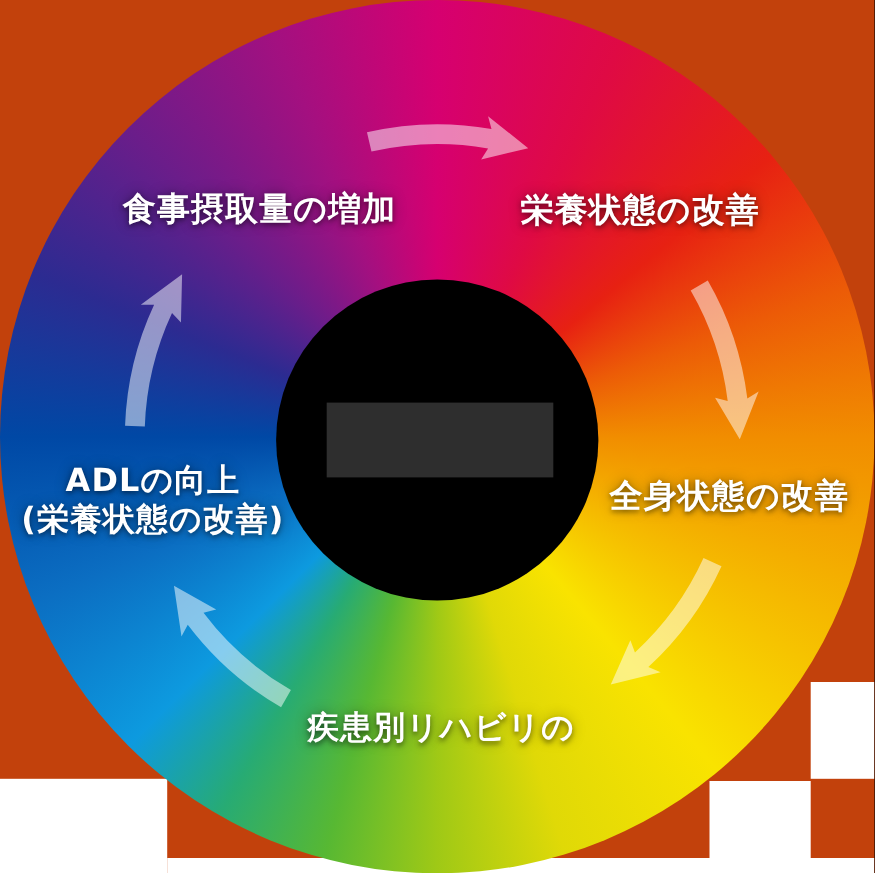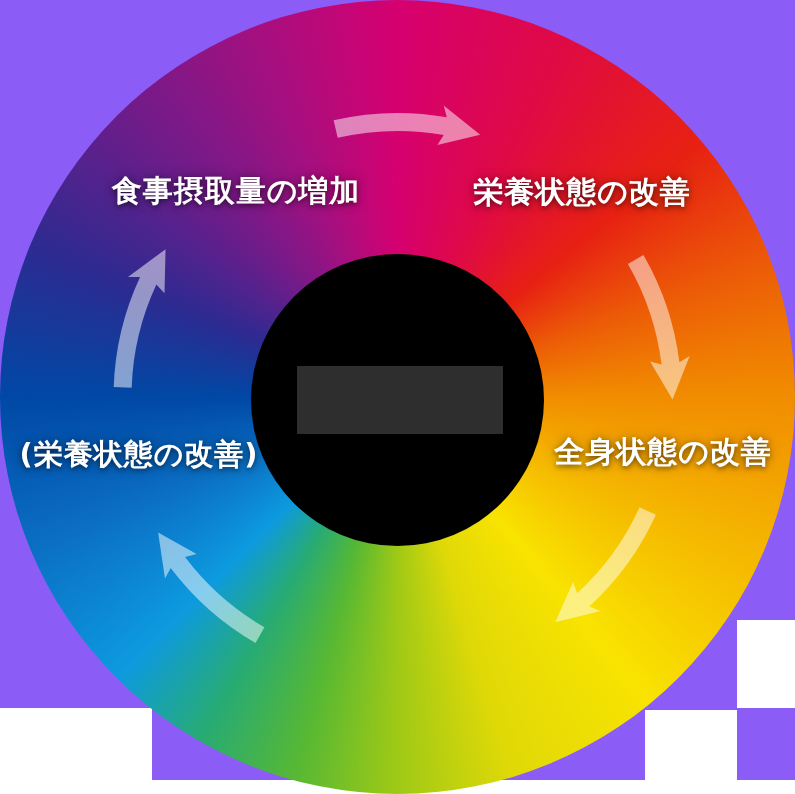--- a/index.html
+++ b/index.html
@@ -1,20 +1,20 @@
 <!DOCTYPE html>
 <html><head>
 <meta charset="utf-8">
 <style>
   html,body{margin:0;padding:0;background:#000;}
   .stage{
     position:relative;
     width:795px;height:794px;
     overflow:hidden;
-    background:#8b5cf6;
+    background:#c2410c;
     font-family:"DejaVu Sans",sans-serif;
   }
   
   .patch{position:absolute;}
   .patch-a{left:0;top:708px;width:152px;height:86px;}
   .patch-b{left:645px;top:710px;width:92px;height:70px;}
   .patch-c{left:737px;top:620px;width:58px;height:88px;}
   .patch-d{left:152px;top:780px;width:643px;height:14px;}
   
   .wheel{
@@ -95,19 +95,21 @@
 
   <div class="label l-tr" style="color: rgb(255, 255, 255);">
     <div>栄養状態の改善</div>
   </div>
 
   <div class="label l-r" style="color: rgb(255, 255, 255);">
     <div>全身状態の改善</div>
   </div>
 
   <div class="label l-b" style="color: rgb(255, 255, 255);">
+    <div>疾患別リハビリの</div>
   </div>
 
   <div class="label l-l" style="color: rgb(255, 255, 255);">
+    <div>ADLの向上</div>
     <div>(栄養状態の改善)</div>
   </div>
 
 </div>
 
 </body></html>

